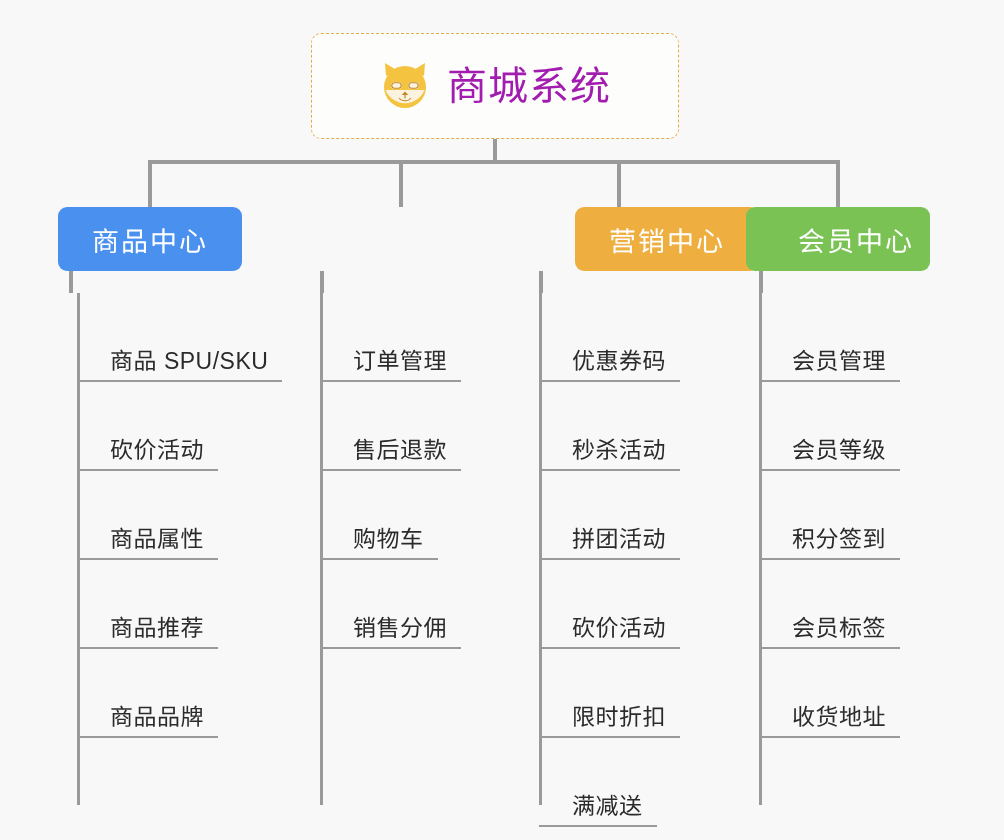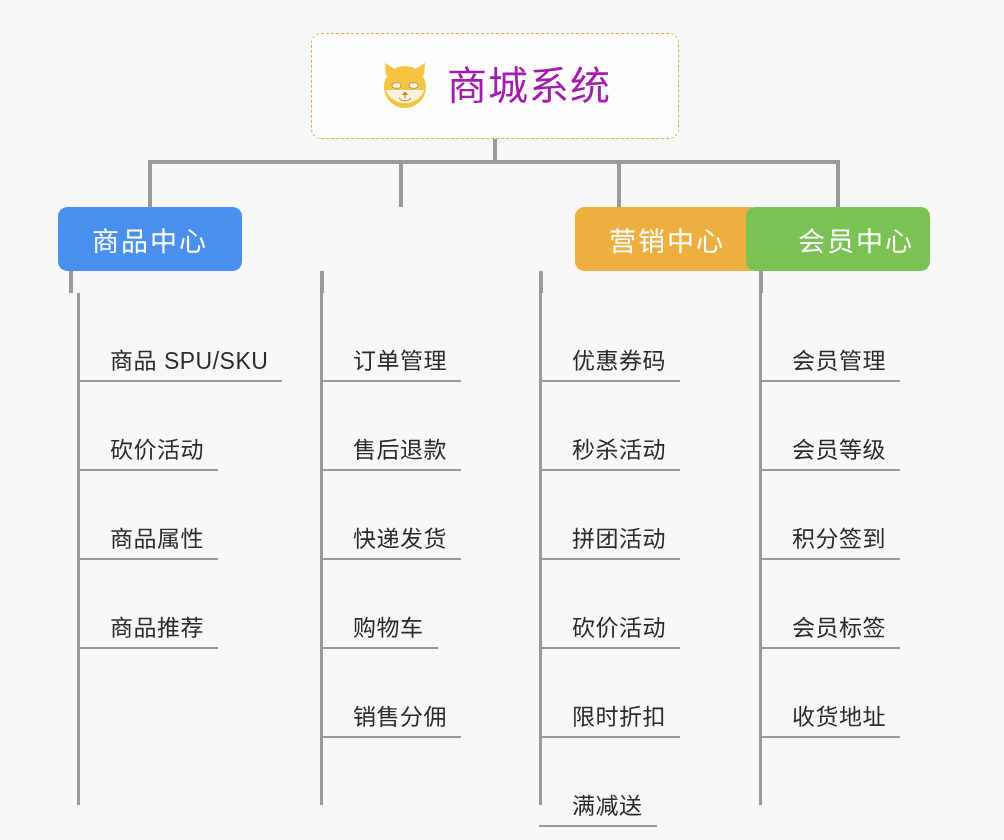--- a/index.html
+++ b/index.html
@@ -213,37 +213,37 @@
       <span class="leaf-rule" style="width: 141px;"></span>
     </div>
     <div class="leaf">
       <span class="leaf-label">商品属性</span>
       <span class="leaf-rule" style="width: 141px;"></span>
     </div>
     <div class="leaf">
       <span class="leaf-label">商品推荐</span>
       <span class="leaf-rule" style="width: 141px;"></span>
     </div>
+    <div class="leaf">
+      <span class="leaf-label">商品品牌</span>
+      <span class="leaf-rule" style="width: 141px;"></span>
+    </div>
   </div>
 
   <div class="column col-2">
     <div class="col-rail"></div>
     <div class="leaf">
       <span class="leaf-label">订单管理</span>
       <span class="leaf-rule" style="width: 141px;"></span>
     </div>
     <div class="leaf">
       <span class="leaf-label">售后退款</span>
       <span class="leaf-rule" style="width: 141px;"></span>
     </div>
     <div class="leaf">
-      <span class="leaf-label">快递发货</span>
-      <span class="leaf-rule" style="width: 141px;"></span>
-    </div>
-    <div class="leaf">
       <span class="leaf-label">购物车</span>
       <span class="leaf-rule" style="width: 118px;"></span>
     </div>
     <div class="leaf">
       <span class="leaf-label">销售分佣</span>
       <span class="leaf-rule" style="width: 141px;"></span>
     </div>
   </div>
 
   <div class="column col-3">

